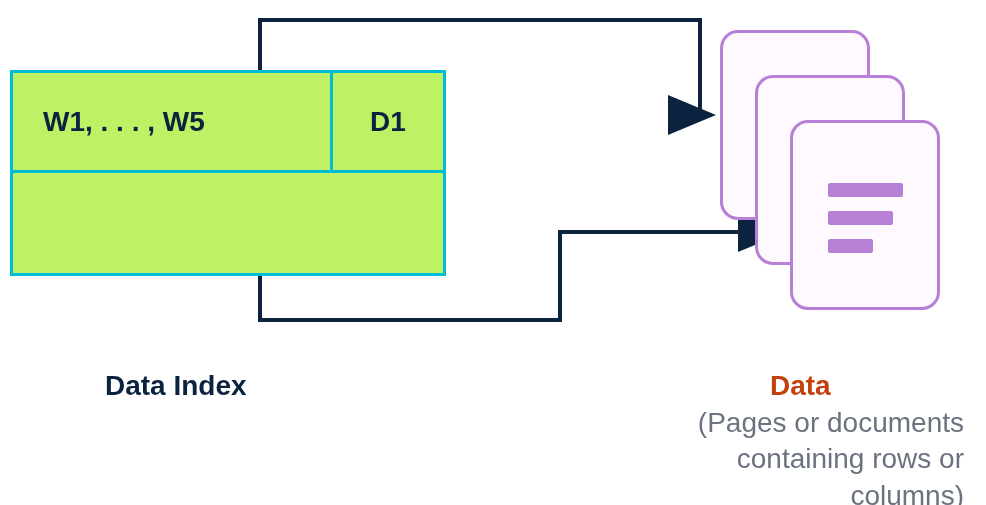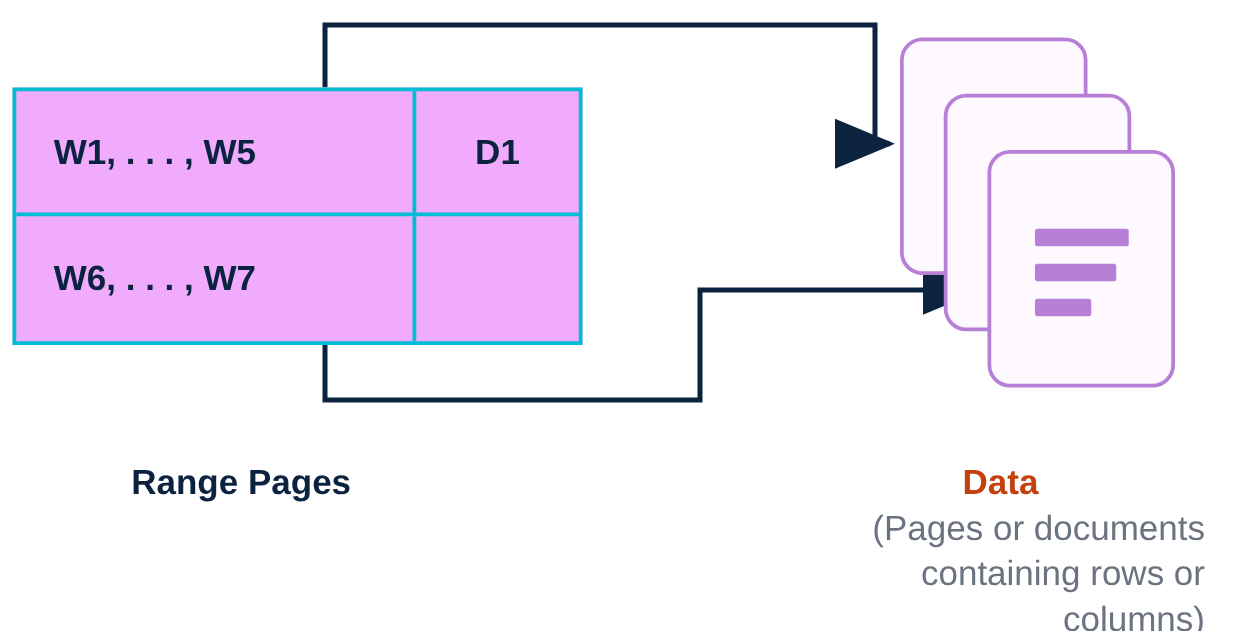--- a/index.html
+++ b/index.html
@@ -17,41 +17,41 @@
     .diagram-container {
       position: relative;
       width: 100%;
       height: 100%;
     }
     .range-index-table {
       position: absolute;
       left: 10px;
       top: 70px;
       border: 3px solid #00bcd4;
-      background: #f0abfc;
+      background: #bef264;
     }
     .table-row {
       display: flex;
       height: 100px;
     }
     .table-row:first-child {
       border-bottom: 3px solid #00bcd4;
     }
     .cell-left {
       width: 320px;
       display: flex;
       align-items: center;
       padding-left: 30px;
       font-size: 28px;
       font-weight: 600;
       color: #0c2340;
       border-right: 3px solid #00bcd4;
     }
     .cell-right {
-      width: 130px;
+      width: 110px;
       display: flex;
       align-items: center;
       justify-content: center;
       font-size: 28px;
       font-weight: 600;
       color: #0c2340;
     }
     .range-index-label {
       position: absolute;
       left: 105px;
@@ -147,25 +147,24 @@
 
     <path d="M 260 276 L 260 320 L 560 320 L 560 232 L 782 232" stroke="#0c2340" stroke-width="4" fill="none" marker-end="url(#arrowhead)"></path>
   </svg>
 
   <div class="range-index-table">
     <div class="table-row">
       <div class="cell-left">W1,  . . . , W5</div>
       <div class="cell-right">D1</div>
     </div>
     <div class="table-row">
-      <div class="cell-left">W6,  . . . , W7</div>
     </div>
   </div>
 
-  <div class="range-index-label">Range Pages</div>
+  <div class="range-index-label">Data Index</div>
 
   <div class="data-docs">
     <div class="doc doc1"></div>
     <div class="doc doc2"></div>
     <div class="doc doc3">
       <div class="doc-lines">
         <div class="doc-line line-long"></div>
         <div class="doc-line line-med"></div>
         <div class="doc-line line-short"></div>
       </div>

